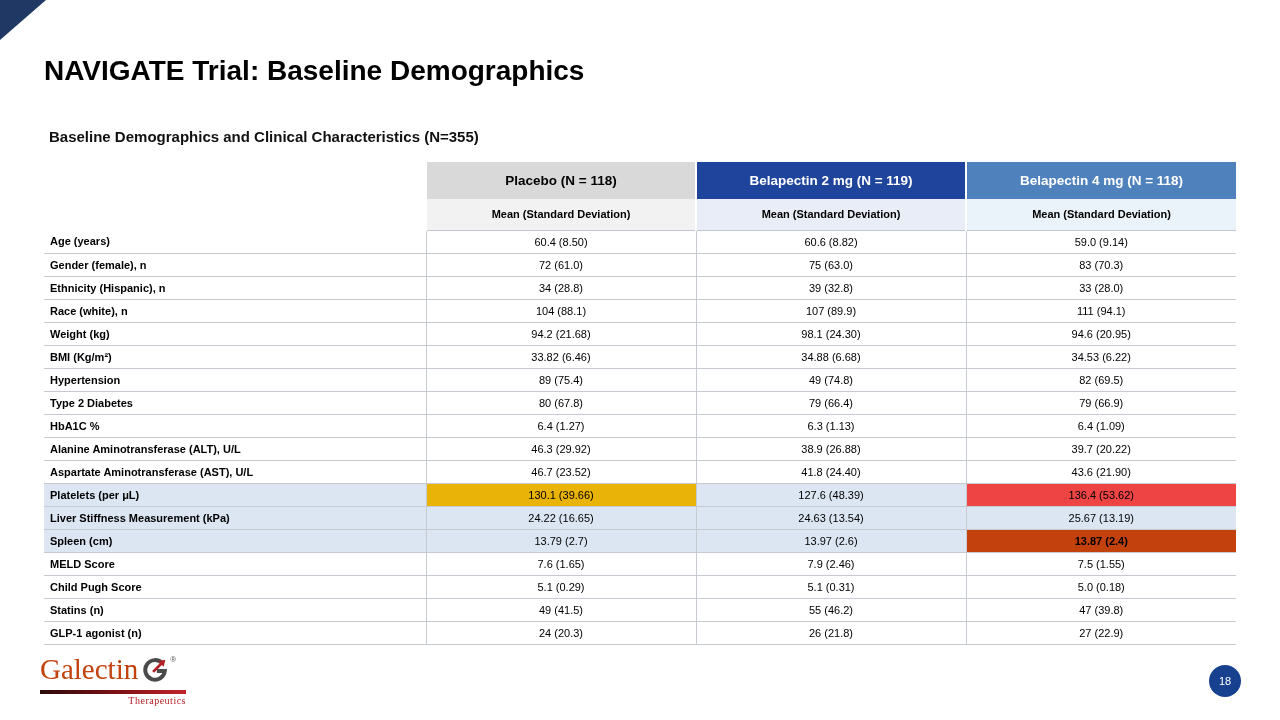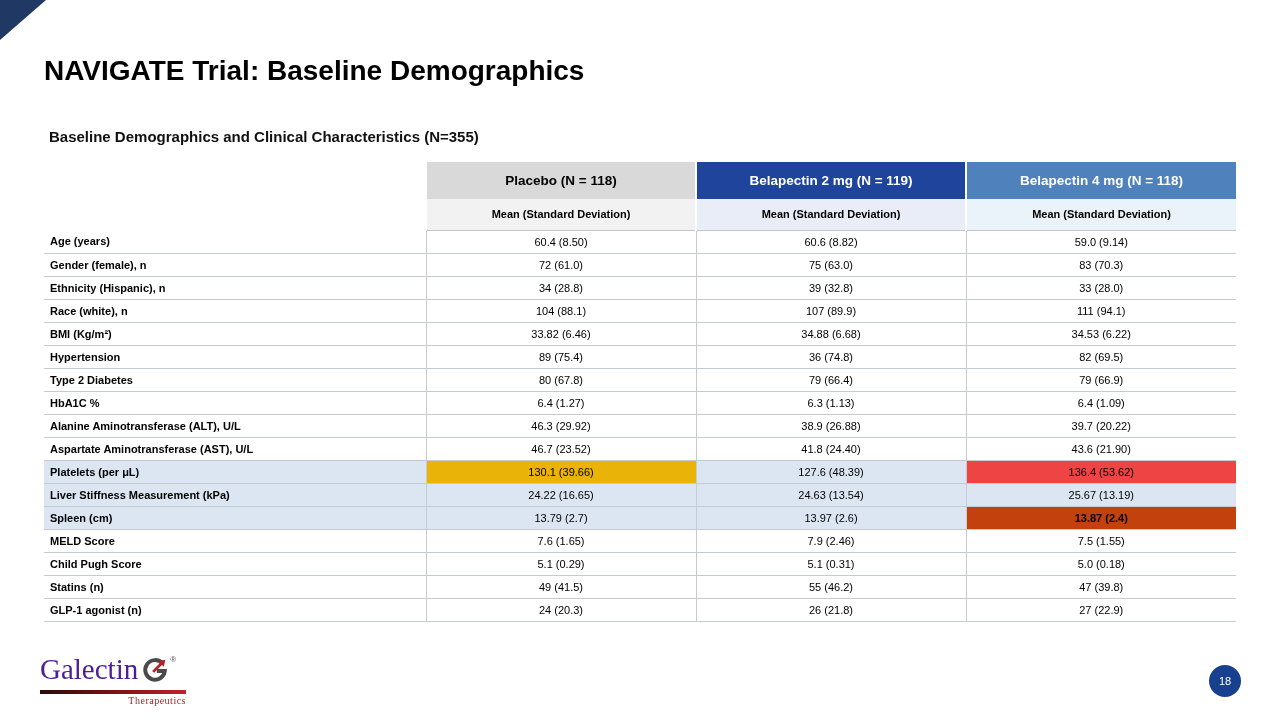--- a/index.html
+++ b/index.html
@@ -41,21 +41,21 @@
     border-bottom: 1px solid #c6cad1; padding: 2px 6px;
     vertical-align: middle; background-clip: padding-box;
   }
   tbody td.rowlabel { font-weight: 700; text-align: left; }
   tbody td.val { text-align: center; border-left: 1px solid #c6cad1; }
 
   .footer-logo { position: absolute; left: 40px; bottom: 14px; width: 170px; }
   .logo-top { display: flex; align-items: flex-start; }
   .logo-word {
     font-family: "Liberation Serif", serif;
-    font-size: 29px; font-weight: 400; color: #4c1d95; line-height: 1;
+    font-size: 29px; font-weight: 400; color: #c2410c; line-height: 1;
   }
   .logo-mark { display: inline-block; margin-left: 3px; margin-top: 1px; }
   .logo-reg { font-size: 8px; color: #555; margin-left: 1px; margin-top: 0; }
   .logo-bar {
     height: 4px; width: 146px; margin-top: 2px;
     background: linear-gradient(to right, #2a0a0a, #7a1015, #c0242a);
   }
   .logo-sub {
     font-family: "Liberation Serif", serif;
     font-size: 10px; color: #b32025; text-align: right;
@@ -120,29 +120,35 @@
           <td class="val">39 (32.8)</td>
           <td class="val">33 (28.0)</td>
         </tr>
         <tr>
           <td class="rowlabel">Race (white), n</td>
           <td class="val">104 (88.1)</td>
           <td class="val">107 (89.9)</td>
           <td class="val">111 (94.1)</td>
         </tr>
         <tr>
+          <td class="rowlabel">Weight (kg)</td>
+          <td class="val">94.2 (21.68)</td>
+          <td class="val">98.1 (24.30)</td>
+          <td class="val">94.6 (20.95)</td>
+        </tr>
+        <tr>
           <td class="rowlabel">BMI (Kg/m²)</td>
           <td class="val">33.82 (6.46)</td>
           <td class="val">34.88 (6.68)</td>
           <td class="val">34.53 (6.22)</td>
         </tr>
         <tr>
           <td class="rowlabel">Hypertension</td>
           <td class="val">89 (75.4)</td>
-          <td class="val">36 (74.8)</td>
+          <td class="val">49 (74.8)</td>
           <td class="val">82 (69.5)</td>
         </tr>
         <tr>
           <td class="rowlabel">Type 2 Diabetes</td>
           <td class="val">80 (67.8)</td>
           <td class="val">79 (66.4)</td>
           <td class="val">79 (66.9)</td>
         </tr>
         <tr>
           <td class="rowlabel">HbA1C %</td>

